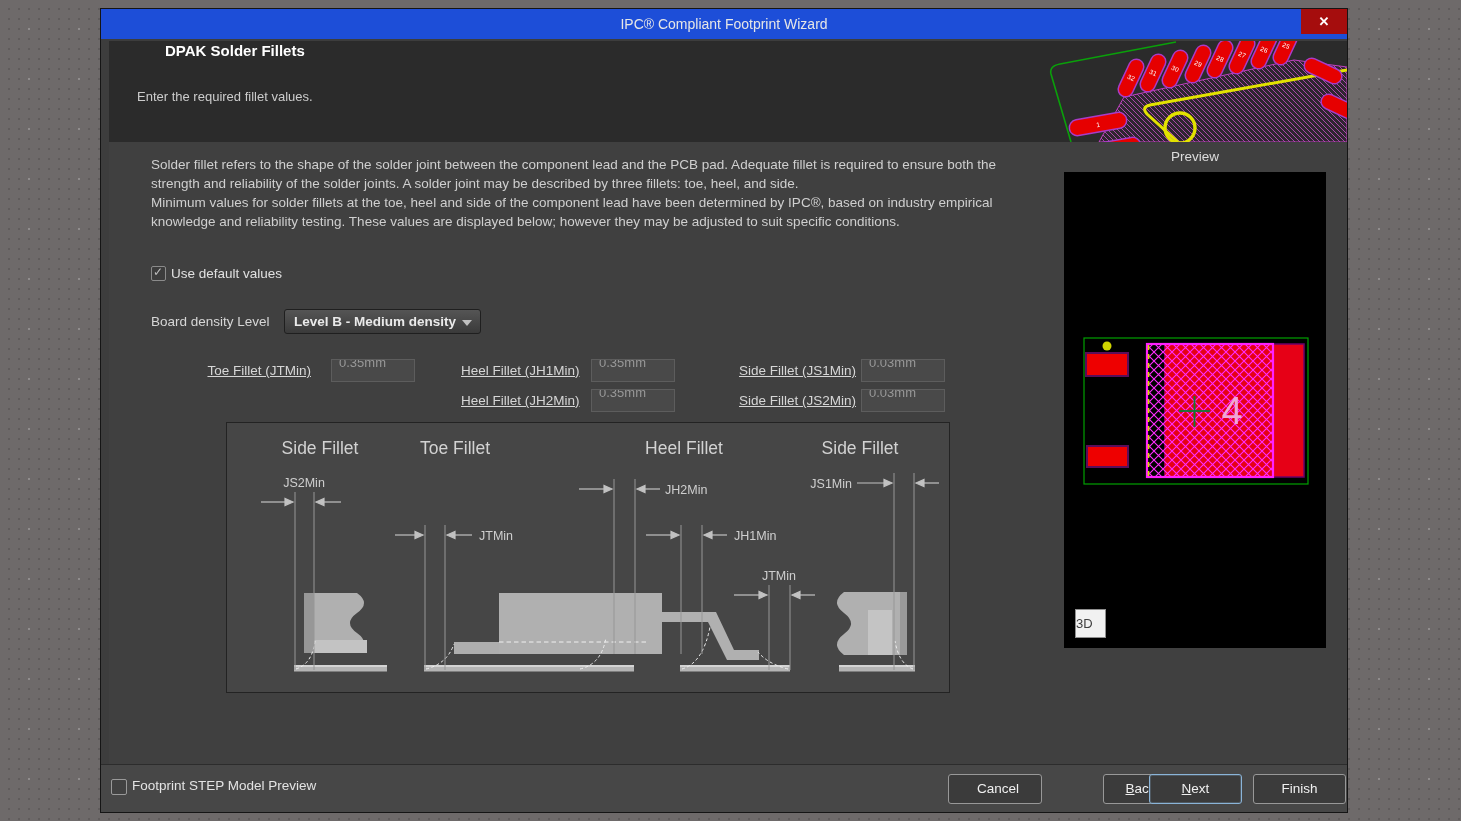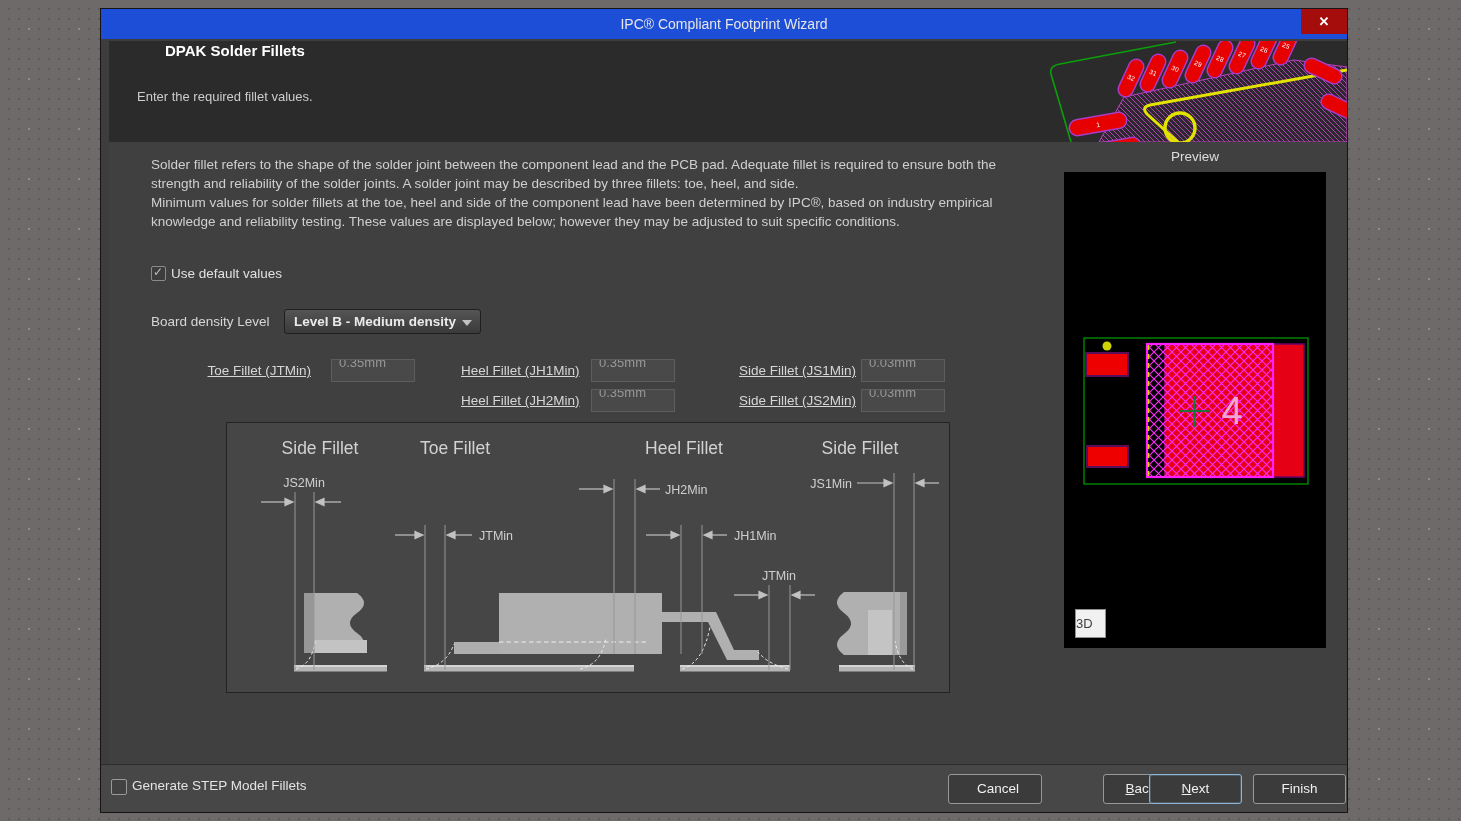--- a/index.html
+++ b/index.html
@@ -268,21 +268,21 @@
           </g>
 
           <text x="168" y="252" text-anchor="middle" font-size="38" fill="#efa6d6">4</text>
         </svg>
         <div class="btn-3d">3D</div>
       </div>
     </div>
 
     <div class="bottombar">
       <div class="stepcb"></div>
-      <div class="steplabel">Generate STEP Model Fillets</div>
+      <div class="steplabel">Footprint STEP Model Preview</div>
       <div class="btn" style="left:847px;width:94px;padding-left:6px;">
         <span class="lbl">Cancel</span>
       </div>
       <div class="btn" style="left:1002px;width:75px;">
         <span class="lbl ul-first">Back</span>
       </div>
       <div class="btn focused" style="left:1048px;width:93px;">
         <span class="lbl ul-first">Next</span>
       </div>
       <div class="btn" style="left:1152px;width:93px;">

